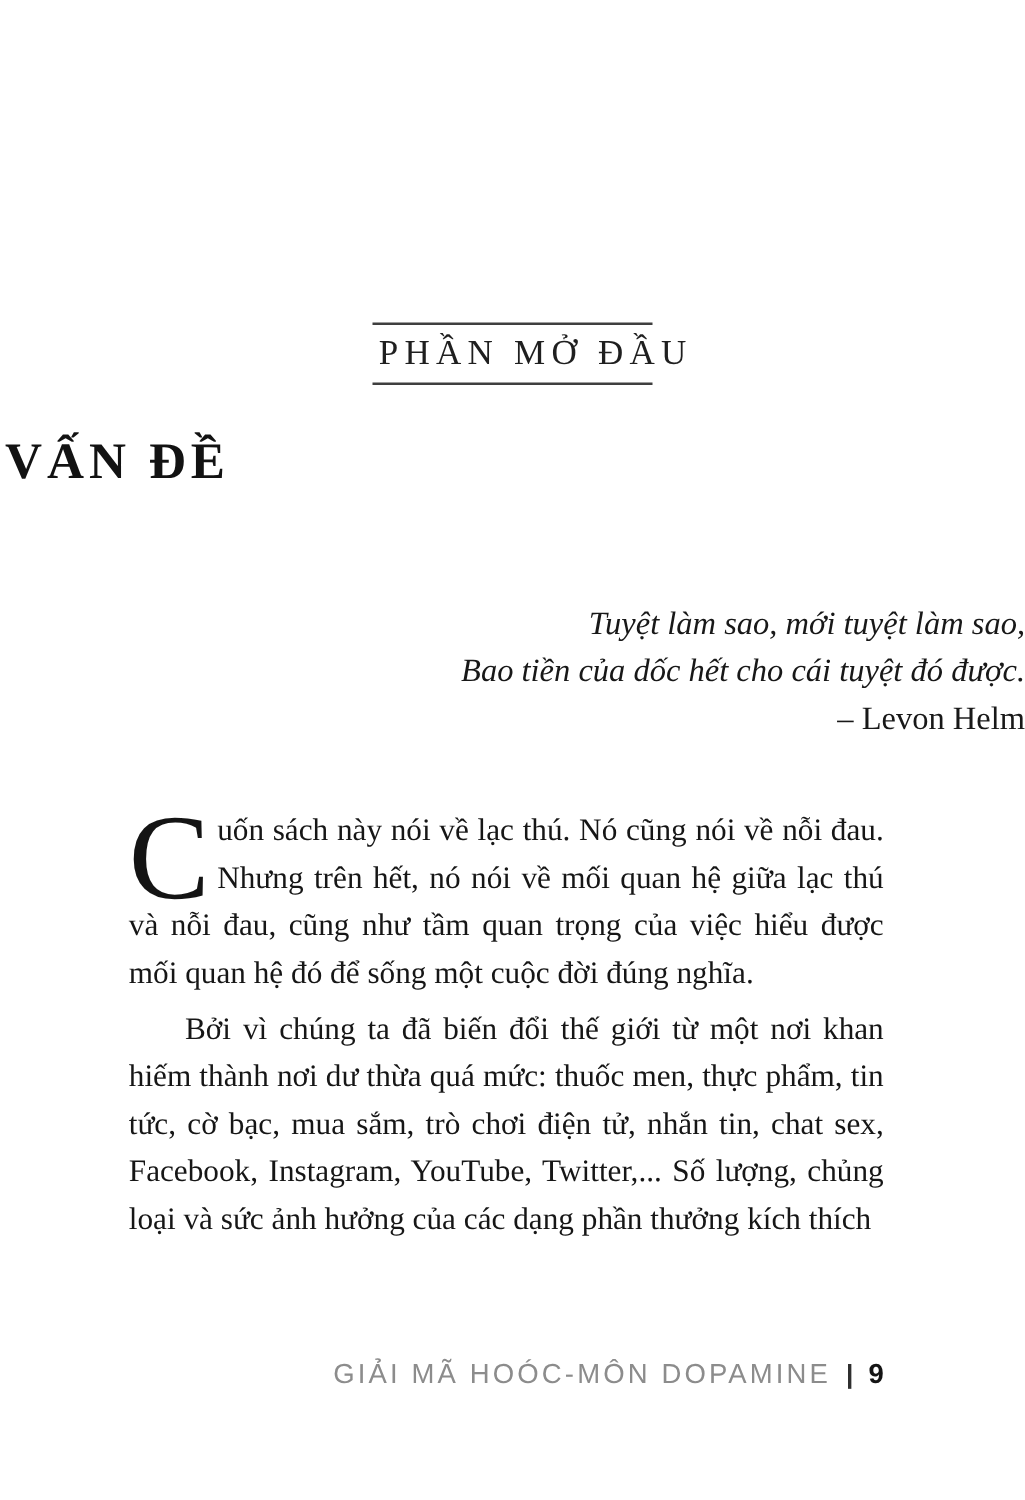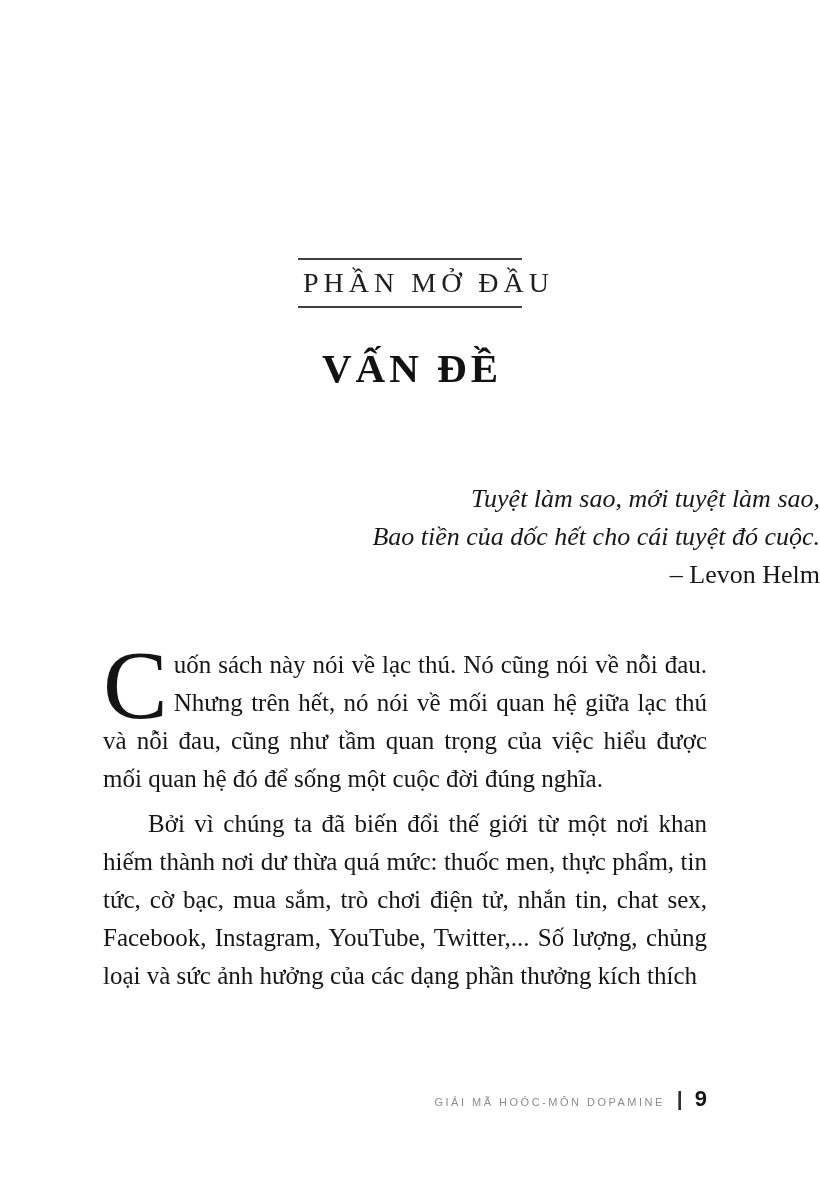--- a/index.html
+++ b/index.html
@@ -38,21 +38,20 @@
     white-space: nowrap;
   }
 
   
   .chapter-title {
     position: absolute;
     top: 344px;
     left: 0;
     width: 100%;
     margin: 0;
-    text-align: center;
     font-size: 41px;
     font-weight: 700;
     letter-spacing: 4px;
     text-indent: 4px;
     color: #121212;
   }
 
   
   .epigraph {
     position: absolute;
@@ -101,21 +100,21 @@
     position: absolute;
     top: 1086px;
     right: 113px;
     display: flex;
     align-items: baseline;
     gap: 12px;
     font-family: "Liberation Sans", sans-serif;
     white-space: nowrap;
   }
   .running-title {
-    font-size: 11px;
+    font-size: 22px;
     letter-spacing: 2.5px;
     color: #8c8c8c;
     font-weight: 400;
   }
   .footer-divider {
     font-size: 21px;
     font-weight: 700;
     color: #2f2f2f;
   }
   .page-number {
@@ -130,21 +129,21 @@
 <div class="page">
 
   <div class="section-frame">
     <span class="section-label">PHẦN MỞ ĐẦU</span>
   </div>
 
   <h1 class="chapter-title">VẤN ĐỀ</h1>
 
   <blockquote class="epigraph">
     <p class="epi-line">Tuyệt làm sao, mới tuyệt làm sao,</p>
-    <p class="epi-line">Bao tiền của dốc hết cho cái tuyệt đó cuộc.</p>
+    <p class="epi-line">Bao tiền của dốc hết cho cái tuyệt đó được.</p>
     <p class="epi-attrib">– Levon Helm</p>
   </blockquote>
 
   <main class="body-text">
     <p>
       <span class="dropcap">C</span><span>uốn sách này nói về lạc thú. Nó cũng nói về nỗi đau. Nhưng trên hết, nó nói về mối quan hệ giữa lạc thú và nỗi đau, cũng như tầm quan trọng của việc hiểu được mối quan hệ đó để sống một cuộc đời đúng nghĩa.</span>
     </p>
     <p class="para-indent">Bởi vì chúng ta đã biến đổi thế giới từ một nơi khan hiếm thành nơi dư thừa quá mức: thuốc men, thực phẩm, tin tức, cờ bạc, mua sắm, trò chơi điện tử, nhắn tin, chat sex, Facebook, Instagram, YouTube, Twitter,... Số lượng, chủng loại và sức ảnh hưởng của các dạng phần thưởng kích thích</p>
   </main>
 

